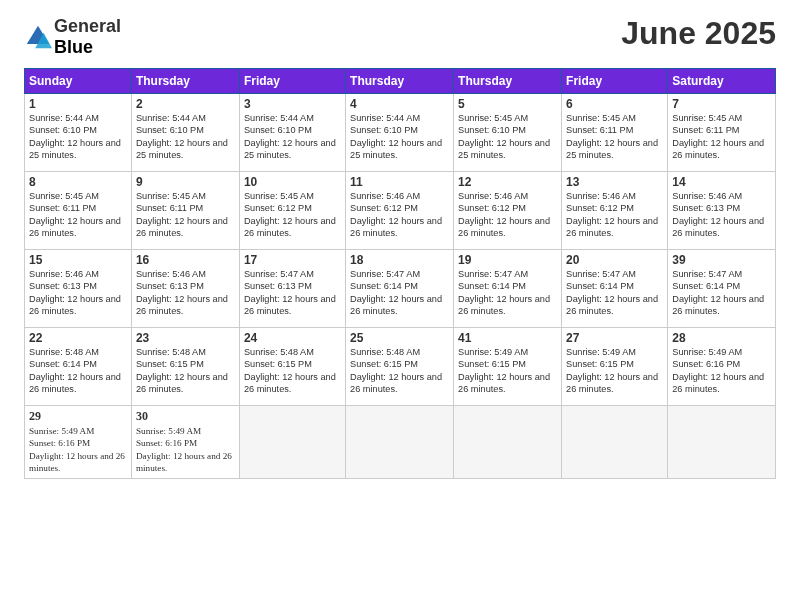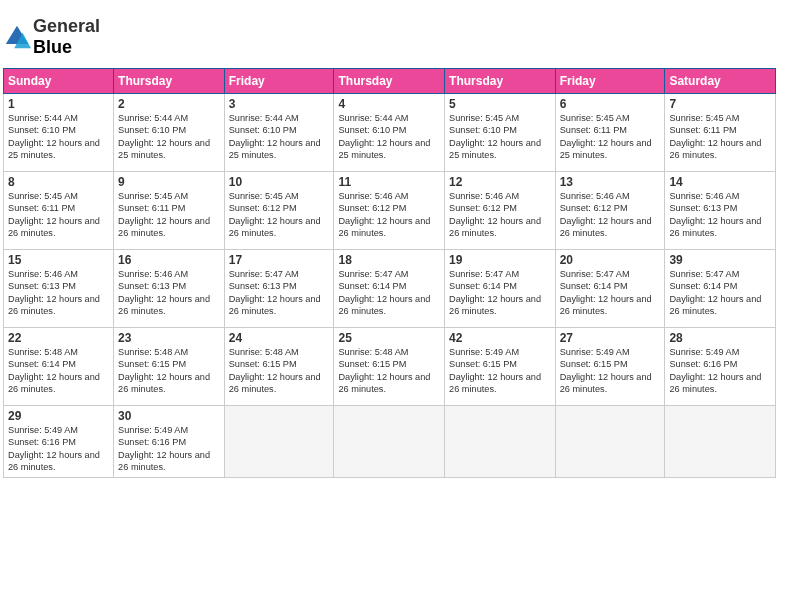--- a/index.html
+++ b/index.html
@@ -5,21 +5,21 @@
     * { box-sizing: border-box; margin: 0; padding: 0; }
     body {
       font-family: Arial, sans-serif;
       background: #fff;
       width: 792px;
       height: 612px;
       overflow: hidden;
     }
     .container {
       width: 792px;
-      padding: 16px 16px 8px 3px;
+      padding: 16px 16px 8px 24px;
     }
     .header-row {
       display: flex;
       justify-content: space-between;
       align-items: flex-start;
       margin-bottom: 10px;
     }
     .logo {
       display: flex;
       align-items: center;
@@ -50,21 +50,21 @@
     }
     .location-title {
       font-size: 14px;
       color: #555;
     }
     .calendar {
       width: 100%;
       border-collapse: collapse;
     }
     .calendar th {
-      background-color: #ec4899;
+      background-color: #6d28d9;
       color: white;
       font-size: 12px;
       font-weight: bold;
       padding: 5px 4px;
       text-align: left;
       border: 1px solid #1a5a9a;
     }
     .calendar td {
       vertical-align: top;
       border: 1px solid #ccc;
@@ -85,38 +85,40 @@
       display: block;
       margin-bottom: 1px;
     }
     .day-info {
       font-size: 9.2px;
       color: #333;
       line-height: 1.35;
     }
     .last-row td {
       height: 72px;
+      font-family: Liberation Serif, serif;
     }
   </style>
 </head>
 <body>
 
 <div class="container">
   <div class="header-row">
     <div class="logo">
       <svg class="logo-icon" viewBox="0 0 40 40">
         <polygon points="20,4 36,30 4,30" fill="#2a6db5"></polygon>
         <polygon points="28,14 40,36 16,36" fill="#1a9ed4" opacity="0.85"></polygon>
       </svg>
       <div>
         <span class="logo-text-general">General</span><br>
         <span class="logo-text-blue">Blue</span>
       </div>
     </div>
     <div class="title-block">
+      <div class="month-title">June 2025</div>
     </div>
   </div>
 
   <table class="calendar">
     <thead>
       <tr>
         <th>Sunday</th>
         <th>Thursday</th>
         <th>Friday</th>
         <th>Thursday</th>
@@ -176,21 +178,21 @@
         </tr>
         <tr>
           <td><span class="day-number">22</span>
 <span class="day-info">Sunrise: 5:48 AM<br>Sunset: 6:14 PM<br>Daylight: 12 hours and 26 minutes.</span></td>
           <td><span class="day-number">23</span>
 <span class="day-info">Sunrise: 5:48 AM<br>Sunset: 6:15 PM<br>Daylight: 12 hours and 26 minutes.</span></td>
           <td><span class="day-number">24</span>
 <span class="day-info">Sunrise: 5:48 AM<br>Sunset: 6:15 PM<br>Daylight: 12 hours and 26 minutes.</span></td>
           <td><span class="day-number">25</span>
 <span class="day-info">Sunrise: 5:48 AM<br>Sunset: 6:15 PM<br>Daylight: 12 hours and 26 minutes.</span></td>
-          <td><span class="day-number">42</span>
+          <td><span class="day-number">41</span>
 <span class="day-info">Sunrise: 5:49 AM<br>Sunset: 6:15 PM<br>Daylight: 12 hours and 26 minutes.</span></td>
           <td><span class="day-number">27</span>
 <span class="day-info">Sunrise: 5:49 AM<br>Sunset: 6:15 PM<br>Daylight: 12 hours and 26 minutes.</span></td>
           <td><span class="day-number">28</span>
 <span class="day-info">Sunrise: 5:49 AM<br>Sunset: 6:16 PM<br>Daylight: 12 hours and 26 minutes.</span></td>
         </tr>
         <tr class="last-row">
           <td><span class="day-number">29</span>
 <span class="day-info">Sunrise: 5:49 AM<br>Sunset: 6:16 PM<br>Daylight: 12 hours and 26 minutes.</span></td>
           <td><span class="day-number">30</span>

